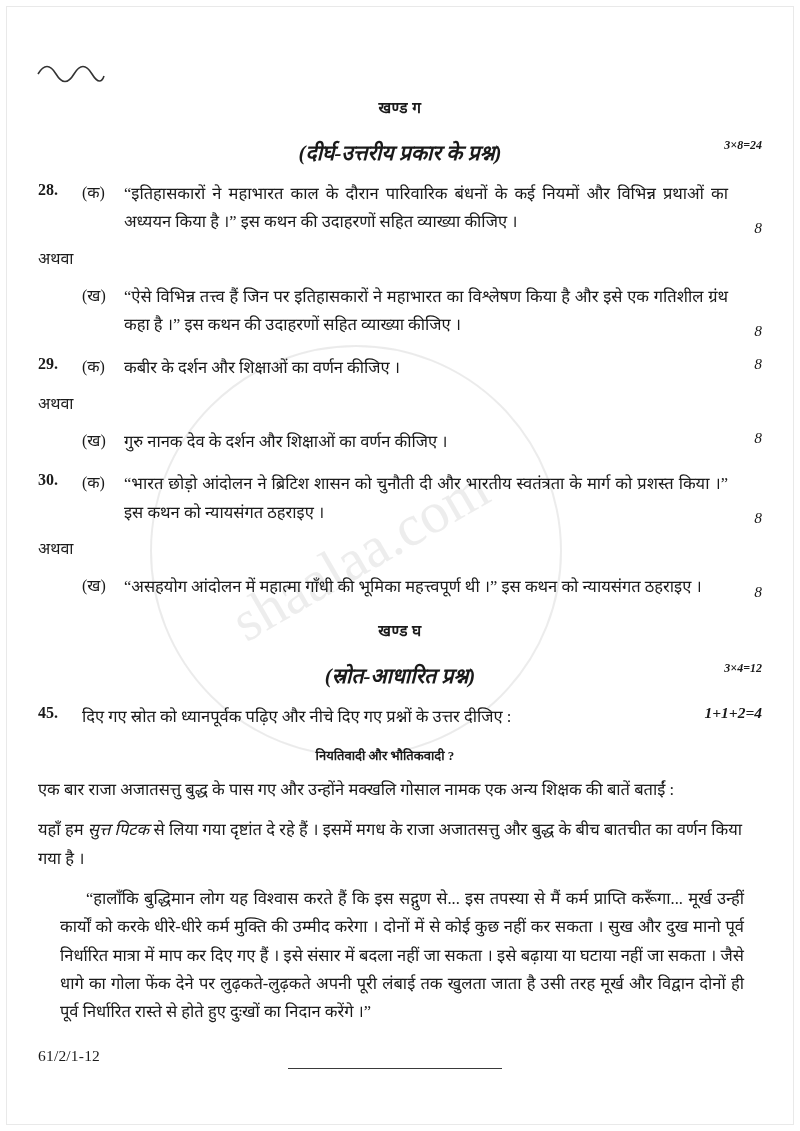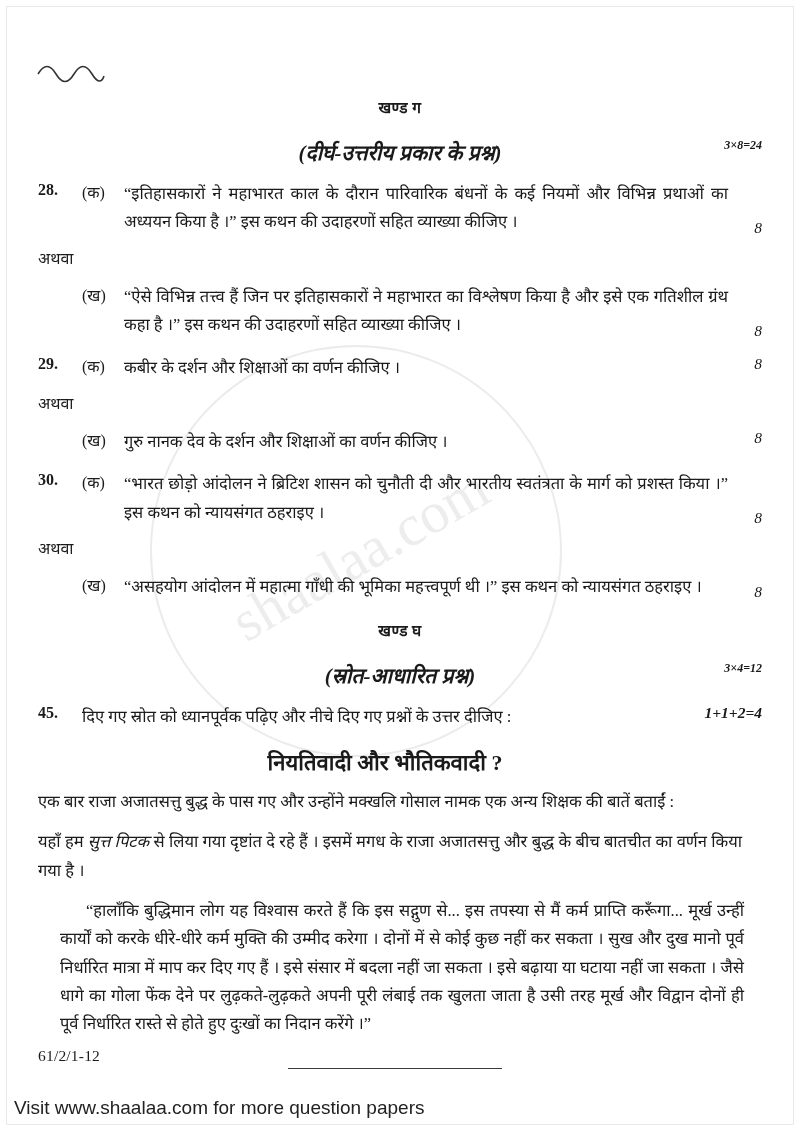--- a/index.html
+++ b/index.html
@@ -106,21 +106,21 @@
   }
   .athava {
     margin-top: 10px;
     font-size: 16px;
     padding-right: 120px;
   }
 
   .subhead {
     text-align: center;
     font-weight: bold;
-    font-size: 22px;
+    font-size: 13px;
     margin-top: 14px;
     padding-right: 30px;
   }
 
   .para {
     font-size: 16.5px;
     line-height: 1.72;
     margin-top: 12px;
     text-align: justify;
     text-justify: inter-word;
@@ -297,14 +297,13 @@
 
     <div class="para quote">“हालाँकि बुद्धिमान लोग यह विश्वास करते हैं कि इस सद्गुण से... इस तपस्या से मैं कर्म प्राप्ति करूँगा... मूर्ख उन्हीं कार्यों को करके धीरे-धीरे कर्म मुक्ति की उम्मीद करेगा । दोनों में से कोई कुछ नहीं कर सकता । सुख और दुख मानो पूर्व निर्धारित मात्रा में माप कर दिए गए हैं । इसे संसार में बदला नहीं जा सकता । इसे बढ़ाया या घटाया नहीं जा सकता । जैसे धागे का गोला फेंक देने पर लुढ़कते-लुढ़कते अपनी पूरी लंबाई तक खुलता जाता है उसी तरह मूर्ख और विद्वान दोनों ही पूर्व निर्धारित रास्ते से होते हुए दुःखों का निदान करेंगे ।”</div>
 
   </div>
 
   <div class="footer">
     <div class="footer-code">61/2/1-12</div>
     <div class="footer-rule"></div>
   </div>
 
-  <div class="promo">Visit www.shaalaa.com for more question papers</div>
 </div>
 
 </body></html>

